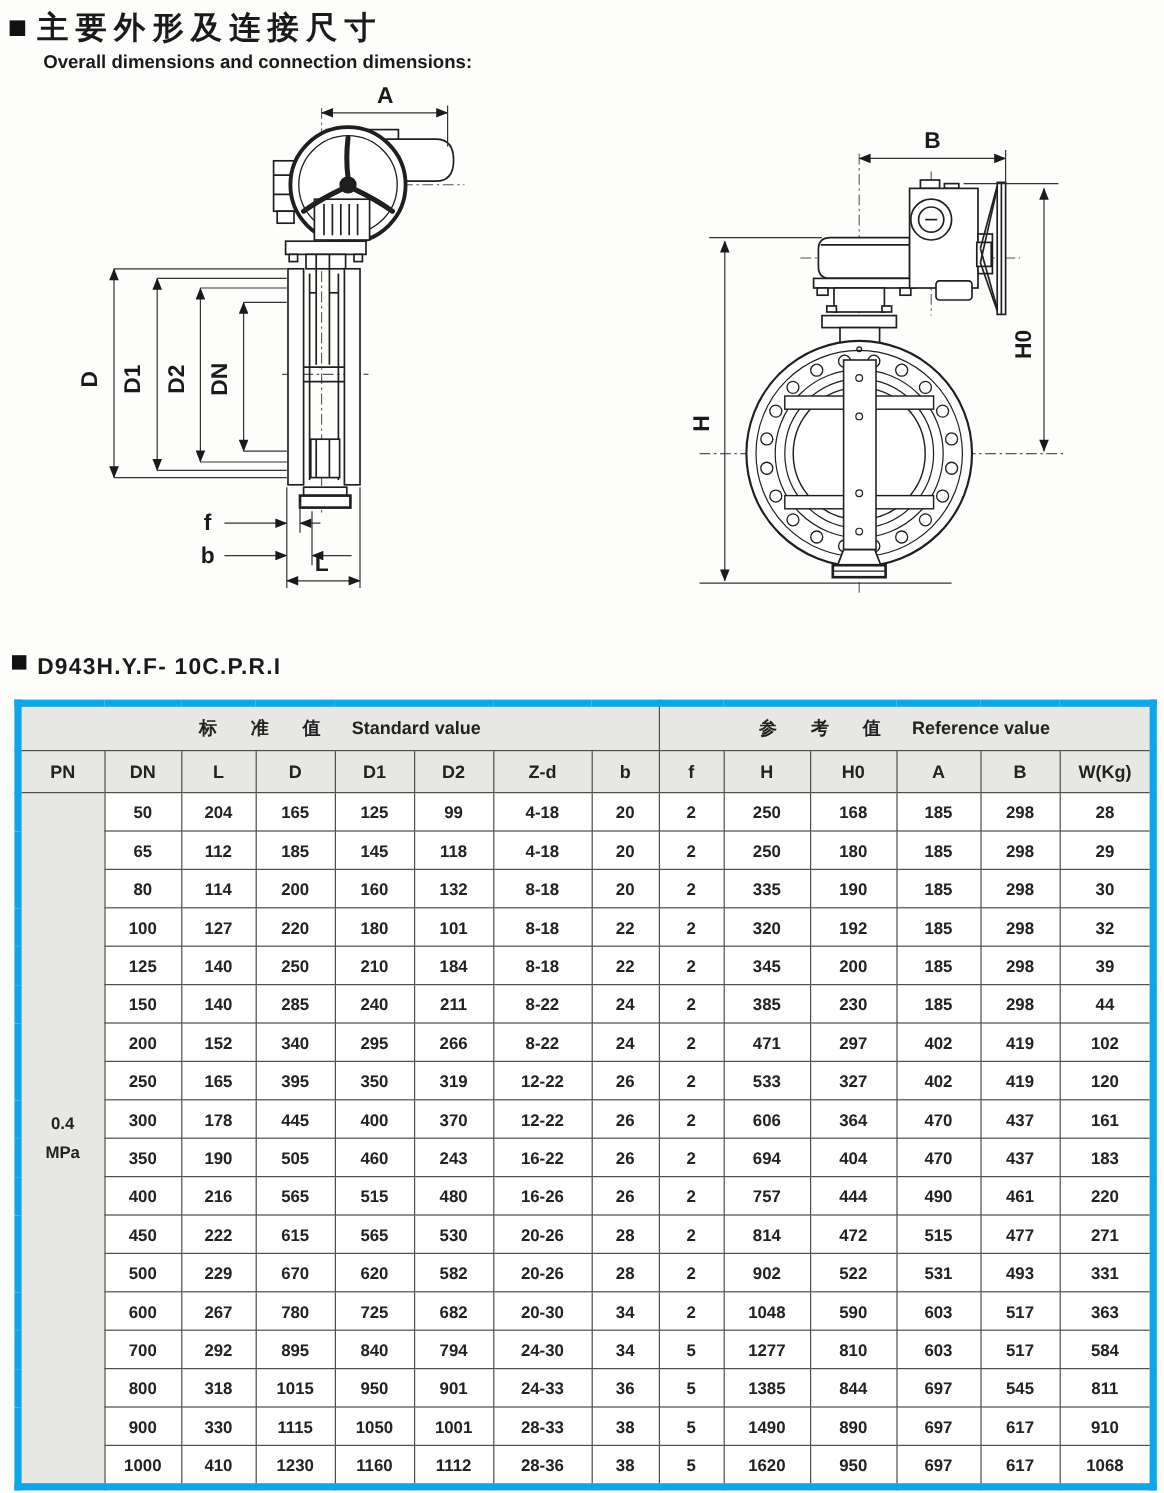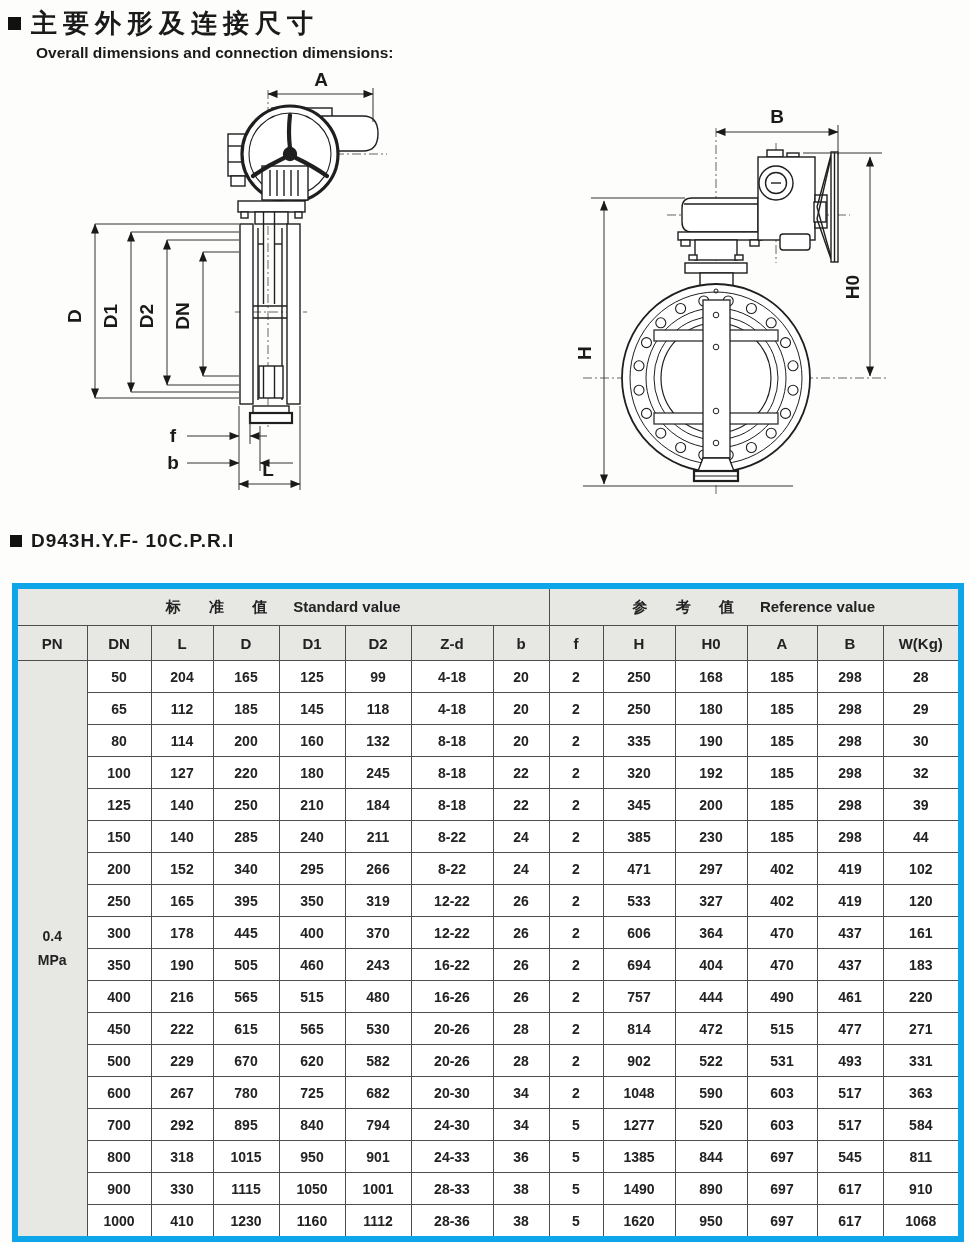--- a/index.html
+++ b/index.html
@@ -4,21 +4,21 @@
 <style>
   html,body{margin:0;padding:0;}
   body{
     width:970px;height:1244px;position:relative;background:#fdfdfc;
     font-family:"Liberation Sans","DejaVu Sans",sans-serif;color:#1a1a1a;overflow:hidden;
   }
   .title-row{position:absolute;top:6px;left:8px;display:flex;align-items:center;gap:10px;}
   .bullet{width:13px;height:13px;background:#111;display:inline-block;flex:0 0 auto;}
   .title-zh{font-size:26px;font-weight:700;letter-spacing:6px;}
   .subtitle{position:absolute;top:44px;left:36px;font-size:15.5px;font-weight:700;}
-  .model-row{position:absolute;top:530px;left:10px;display:flex;align-items:center;gap:9px;}
+  .model-row{position:absolute;top:546px;left:10px;display:flex;align-items:flex-start;gap:9px;}
   .bullet-sm{width:12px;height:12px;background:#111;display:inline-block;}
   .model-text{font-size:19px;font-weight:700;letter-spacing:1px;}
   svg text{font-family:"Liberation Sans","DejaVu Sans",sans-serif;font-size:19px;font-weight:700;fill:#1a1a1a;}
   .svg-left{position:absolute;left:55px;top:66px;}
   .svg-right{position:absolute;left:555px;top:95px;}
 
   table.dim{
     position:absolute;left:12px;top:583px;width:946px;
     border-collapse:collapse;table-layout:fixed;background:#fff;
     border:6px solid #0ea5e9;
@@ -341,21 +341,21 @@
         <td>190</td>
         <td>185</td>
         <td>298</td>
         <td>30</td>
       </tr>
       <tr>
         <td>100</td>
         <td>127</td>
         <td>220</td>
         <td>180</td>
-        <td>245</td>
+        <td>101</td>
         <td>8-18</td>
         <td>22</td>
         <td>2</td>
         <td>320</td>
         <td>192</td>
         <td>185</td>
         <td>298</td>
         <td>32</td>
       </tr>
       <tr>
@@ -511,21 +511,21 @@
       <tr>
         <td>700</td>
         <td>292</td>
         <td>895</td>
         <td>840</td>
         <td>794</td>
         <td>24-30</td>
         <td>34</td>
         <td>5</td>
         <td>1277</td>
-        <td>520</td>
+        <td>810</td>
         <td>603</td>
         <td>517</td>
         <td>584</td>
       </tr>
       <tr>
         <td>800</td>
         <td>318</td>
         <td>1015</td>
         <td>950</td>
         <td>901</td>

